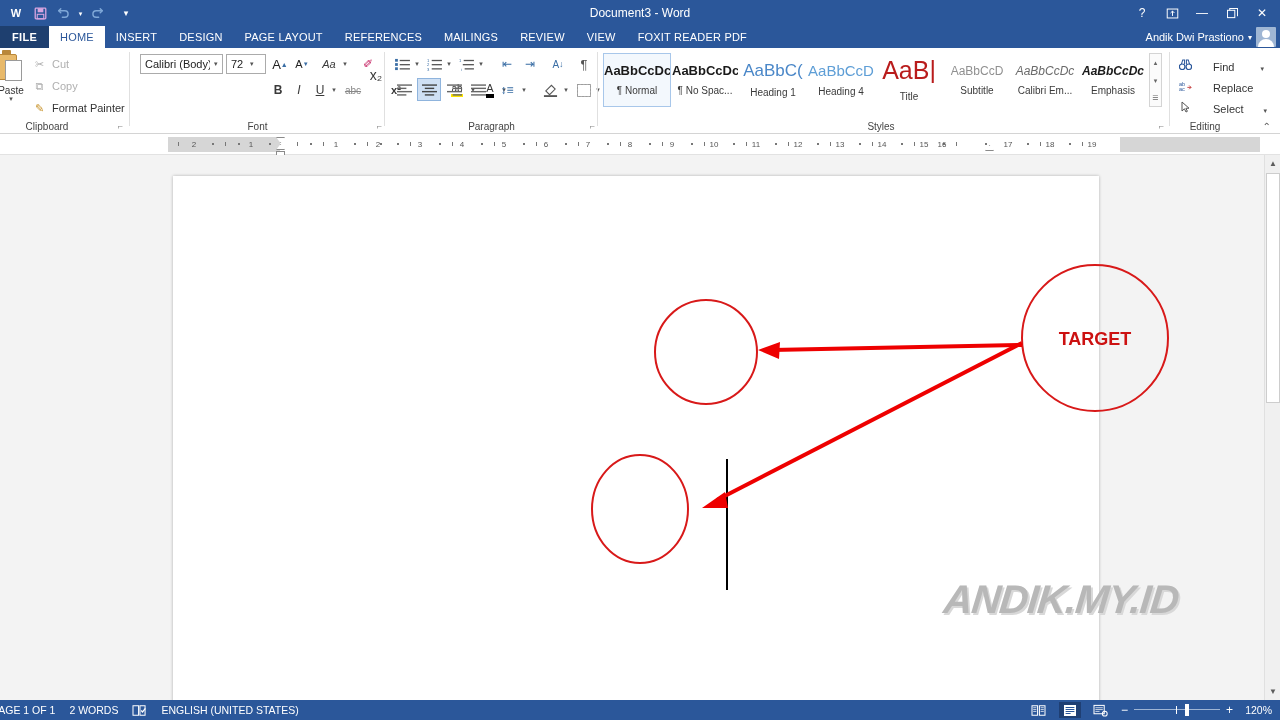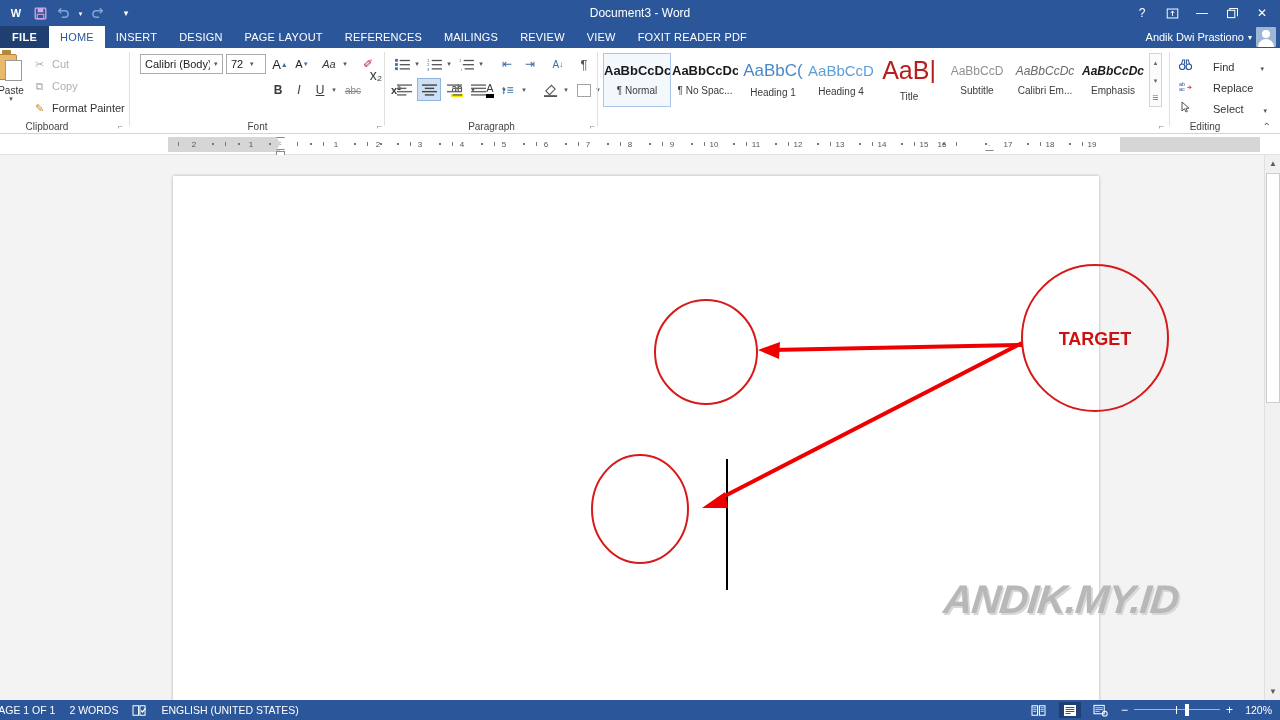--- a/index.html
+++ b/index.html
@@ -523,20 +523,21 @@
       </div>
       <div class="stylebox" style="left:481px;">
         <div class="sb-sample" style="color:#1a1a1a;font-size:12px;font-style:italic;font-weight:bold;">AaBbCcDc</div>
         <div class="sb-name">Emphasis</div>
       </div>
       <div class="sb-scroll" style="left:551px;">
         <div>▴</div>
         <div>▾</div>
         <div>☰</div>
       </div>
+      <div class="grp-label" style="left:0;width:566px;">Styles</div>
       <div class="grp-launcher" style="right:6px;">⌐</div>
       <div class="grp-div" style="left:571px;"></div>
     </div>
 
     <div class="grp" style="left:1170px;width:106px;">
       <div class="ed-item" style="left:8px;top:5px;">
         <span class="ed-ic">
           <svg width="13" height="12" viewBox="0 0 14 13">
               <circle cx="3.4" cy="8.4" r="3" fill="none" stroke="#2b579a" stroke-width="1.3"></circle>
               <circle cx="10.6" cy="8.4" r="3" fill="none" stroke="#2b579a" stroke-width="1.3"></circle>

